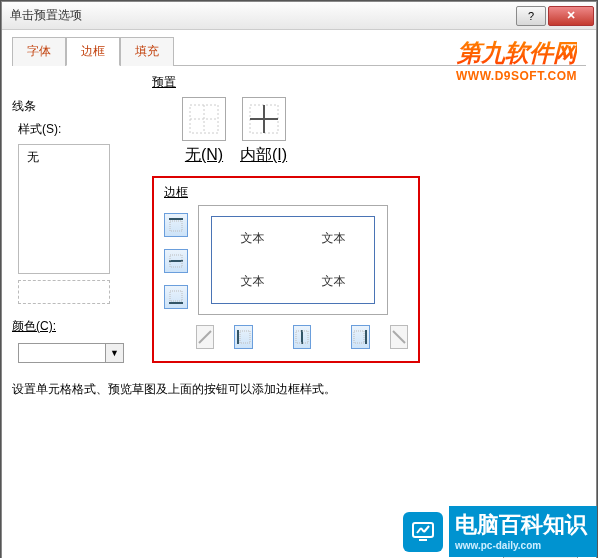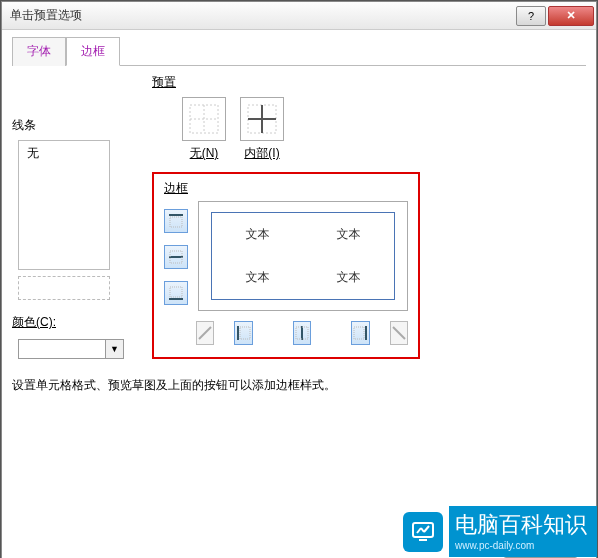--- a/index.html
+++ b/index.html
@@ -5,78 +5,80 @@
 * { box-sizing: border-box; margin: 0; padding: 0; font-family: "Microsoft YaHei", "SimSun", sans-serif; }
 body { background: #fff; width: 598px; height: 558px; position: relative; overflow: hidden; }
 .window { width: 596px; border: 1px solid #888; background: #fff; position: relative; }
 .titlebar { height: 28px; background: linear-gradient(#fdfdfd, #e8e8e8); border-bottom: 1px solid #ccc; display: flex; align-items: center; padding-left: 8px; }
 .titlebar-text { font-size: 12px; color: #333; flex: 1; }
 .titlebar-btns { display: flex; }
 .tbtn { width: 30px; height: 20px; margin-right: 2px; border: 1px solid #8a8a8a; border-radius: 2px; display: flex; align-items: center; justify-content: center; font-size: 11px; background: linear-gradient(#f8f8f8,#d8d8d8); }
 .tbtn.close { width: 46px; background: linear-gradient(#e88,#c43a2e); color: #fff; font-weight: bold; border-color: #a33; }
 .content { padding: 6px 10px 10px 10px; position: relative; }
 .tabs { display: flex; border-bottom: 1px solid #bbb; }
-.tab { padding: 5px 14px; font-size: 12px; border: 1px solid #bbb; border-bottom: none; margin-right: 0; background: #f6f6f6; position: relative; top: 1px; color: #a21caf; }
+.tab { padding: 5px 14px; font-size: 12px; border: 1px solid #bbb; border-bottom: none; margin-right: 0; background: #f6f6f6; position: relative; top: 1px; color: #c2410c; }
 .tab.active { background: #fff; border-bottom: 1px solid #fff; }
 .body { display: flex; padding-top: 8px; align-items: flex-end; }
 .left { width: 130px; }
 .section-label { font-size: 12px; margin-bottom: 6px; }
 .style-box { border: 1px solid #bbb; height: 130px; width: 92px; margin-left: 6px; padding: 4px 8px; font-size: 12px; }
 .dashed-box { border: 1px dashed #bbb; height: 24px; width: 92px; margin-left: 6px; margin-top: 6px; }
 .color-select { display: flex; align-items: center; margin-top: 8px; }
 .color-swatch { width: 88px; height: 20px; border: 1px solid #999; background: #fff; margin-left: 6px; }
 .color-drop { width: 18px; height: 20px; border: 1px solid #999; border-left: none; display: flex; align-items: center; justify-content: center; font-size: 9px; background: #f0f0f0; }
 .right { flex: 1; padding-left: 10px; text-decoration: underline; }
 .preset-row { display: flex; gap: 14px; margin-left: 30px; margin-top: 6px; }
 .preset-item { display: flex; flex-direction: column; align-items: center; }
 .preset-btn { width: 44px; height: 44px; border: 1px solid #aaa; background: #fff; display: flex; align-items: center; justify-content: center; }
 .preset-btn svg { width: 32px; height: 32px; }
-.preset-label { font-size: 12px; margin-top: 4px; }
+.preset-label { font-size: 16px; margin-top: 4px; }
 .border-frame { border: 2px solid #d00; margin-top: 10px; padding: 6px 10px 12px 10px; width: 268px; position: relative; }
 .group-label { font-size: 12px; margin-bottom: 4px; }
 .preview-area { display: flex; }
 .side-btns { display: flex; flex-direction: column; gap: 12px; margin-top: 8px; }
 .edgebtn { width: 24px; height: 24px; border: 1px solid #6a9edc; background: linear-gradient(#eaf3fc,#cde3f8); display: flex; align-items: center; justify-content: center; }
 .edgebtn.neutral { border: 1px solid #bbb; background: #f5f5f5; }
-.preview { margin-left: 10px; width: 210px; height: 110px; border: 1px solid #aaa; background: #fff; position: relative; }
+.preview { margin-left: 10px; width: 190px; height: 110px; border: 1px solid #aaa; background: #fff; position: relative; }
 .preview-inner { position: absolute; left: 12px; top: 10px; right: 12px; bottom: 10px; border: 1px solid #4a74b5; display: grid; grid-template-columns: 1fr 1fr; grid-template-rows: 1fr 1fr; }
 .cell { display: flex; align-items: center; justify-content: center; font-size: 12px; color: #333; }
 .bottom-btns { display: flex; gap: 20px; margin-left: 32px; margin-top: 10px; align-items: center; }
 .hint { font-size: 12px; margin-top: 18px; }
 .btnstd { padding: 4px 16px; font-size: 12px; border: 1px solid #999; background: linear-gradient(#fdfdfd,#e9e9e9); border-radius: 3px; position: absolute; right: 18px; bottom: 16px; }
 .watermark1 { position: absolute; right: 20px; top: 36px; text-align: right; }
 .watermark1 .cn { font-size: 24px; font-weight: bold; font-style: italic; background: linear-gradient(#ff8a00,#ff3a00); -webkit-background-clip: text; color: transparent; }
 .watermark1 .en { font-size: 12px; color: #ff6a00; font-weight: bold; letter-spacing: 0.5px; }
 .watermark2 { position: absolute; right: 0; bottom: 0; display: flex; align-items: center; }
 .wm2-icon { width: 40px; height: 40px; background: #0093d0; border-radius: 6px; display: flex; align-items: center; justify-content: center; margin-right: 6px; }
-.wm2-text { background: #0093d0; color: #fff; font-size: 22px; font-weight: normal; padding: 4px 10px 6px 6px; }
+.wm2-text { background: #0093d0; color: #fff; font-size: 22px; font-weight: bold; padding: 4px 10px 6px 6px; }
 .wm2-sub { font-size: 10px; color: #cdeeff; display: block; }
 .outer { border: 1px solid #555; width: 598px; height: 558px; position: relative; }
 </style>
 </head>
 <body>
 
 <div class="outer">
 <div class="window">
   <div class="titlebar">
     <span class="titlebar-text">单击预置选项</span>
     <div class="titlebar-btns">
       <div class="tbtn">?</div>
       <div class="tbtn close">✕</div>
     </div>
   </div>
   <div class="content">
     <div class="tabs">
       <div class="tab">字体</div>
       <div class="tab active">边框</div>
+      <div class="tab">填充</div>
     </div>
 
     <div class="body">
       <div class="left">
         <div class="section-label">线条</div>
+        <div class="section-label" style="margin-left:6px;">样式(S):</div>
         <div class="style-box">
           <span>无</span>
         </div>
         <div class="dashed-box"></div>
         <div class="section-label" style="margin-top:14px;text-decoration:underline;">颜色(C):</div>
         <div class="color-select">
           <div class="color-swatch"></div>
           <div class="color-drop">▼</div>
         </div>
       </div>
@@ -173,20 +175,24 @@
       </div>
     </div>
     <div class="hint">设置单元格格式、预览草图及上面的按钮可以添加边框样式。</div>
 
   </div>
   <div style="height:170px; position:relative;">
     <button class="btnstd">清除(R)</button>
   </div>
 </div>
 
+<div class="watermark1">
+  <div class="cn">第九软件网</div>
+  <div class="en">WWW.D9SOFT.COM</div>
+</div>
 
 <div class="watermark2">
   <div class="wm2-icon">
     <svg width="26" height="26" viewBox="0 0 26 26">
           <rect x="3" y="4" width="20" height="14" rx="2" fill="none" stroke="#fff" stroke-width="2"></rect>
           <line x1="7" y1="14" x2="11" y2="9" stroke="#fff" stroke-width="2"></line>
           <line x1="11" y1="9" x2="14" y2="13" stroke="#fff" stroke-width="2"></line>
           <line x1="14" y1="13" x2="19" y2="7" stroke="#fff" stroke-width="2"></line>
           <rect x="9" y="20" width="8" height="2" fill="#fff"></rect>
         </svg>

